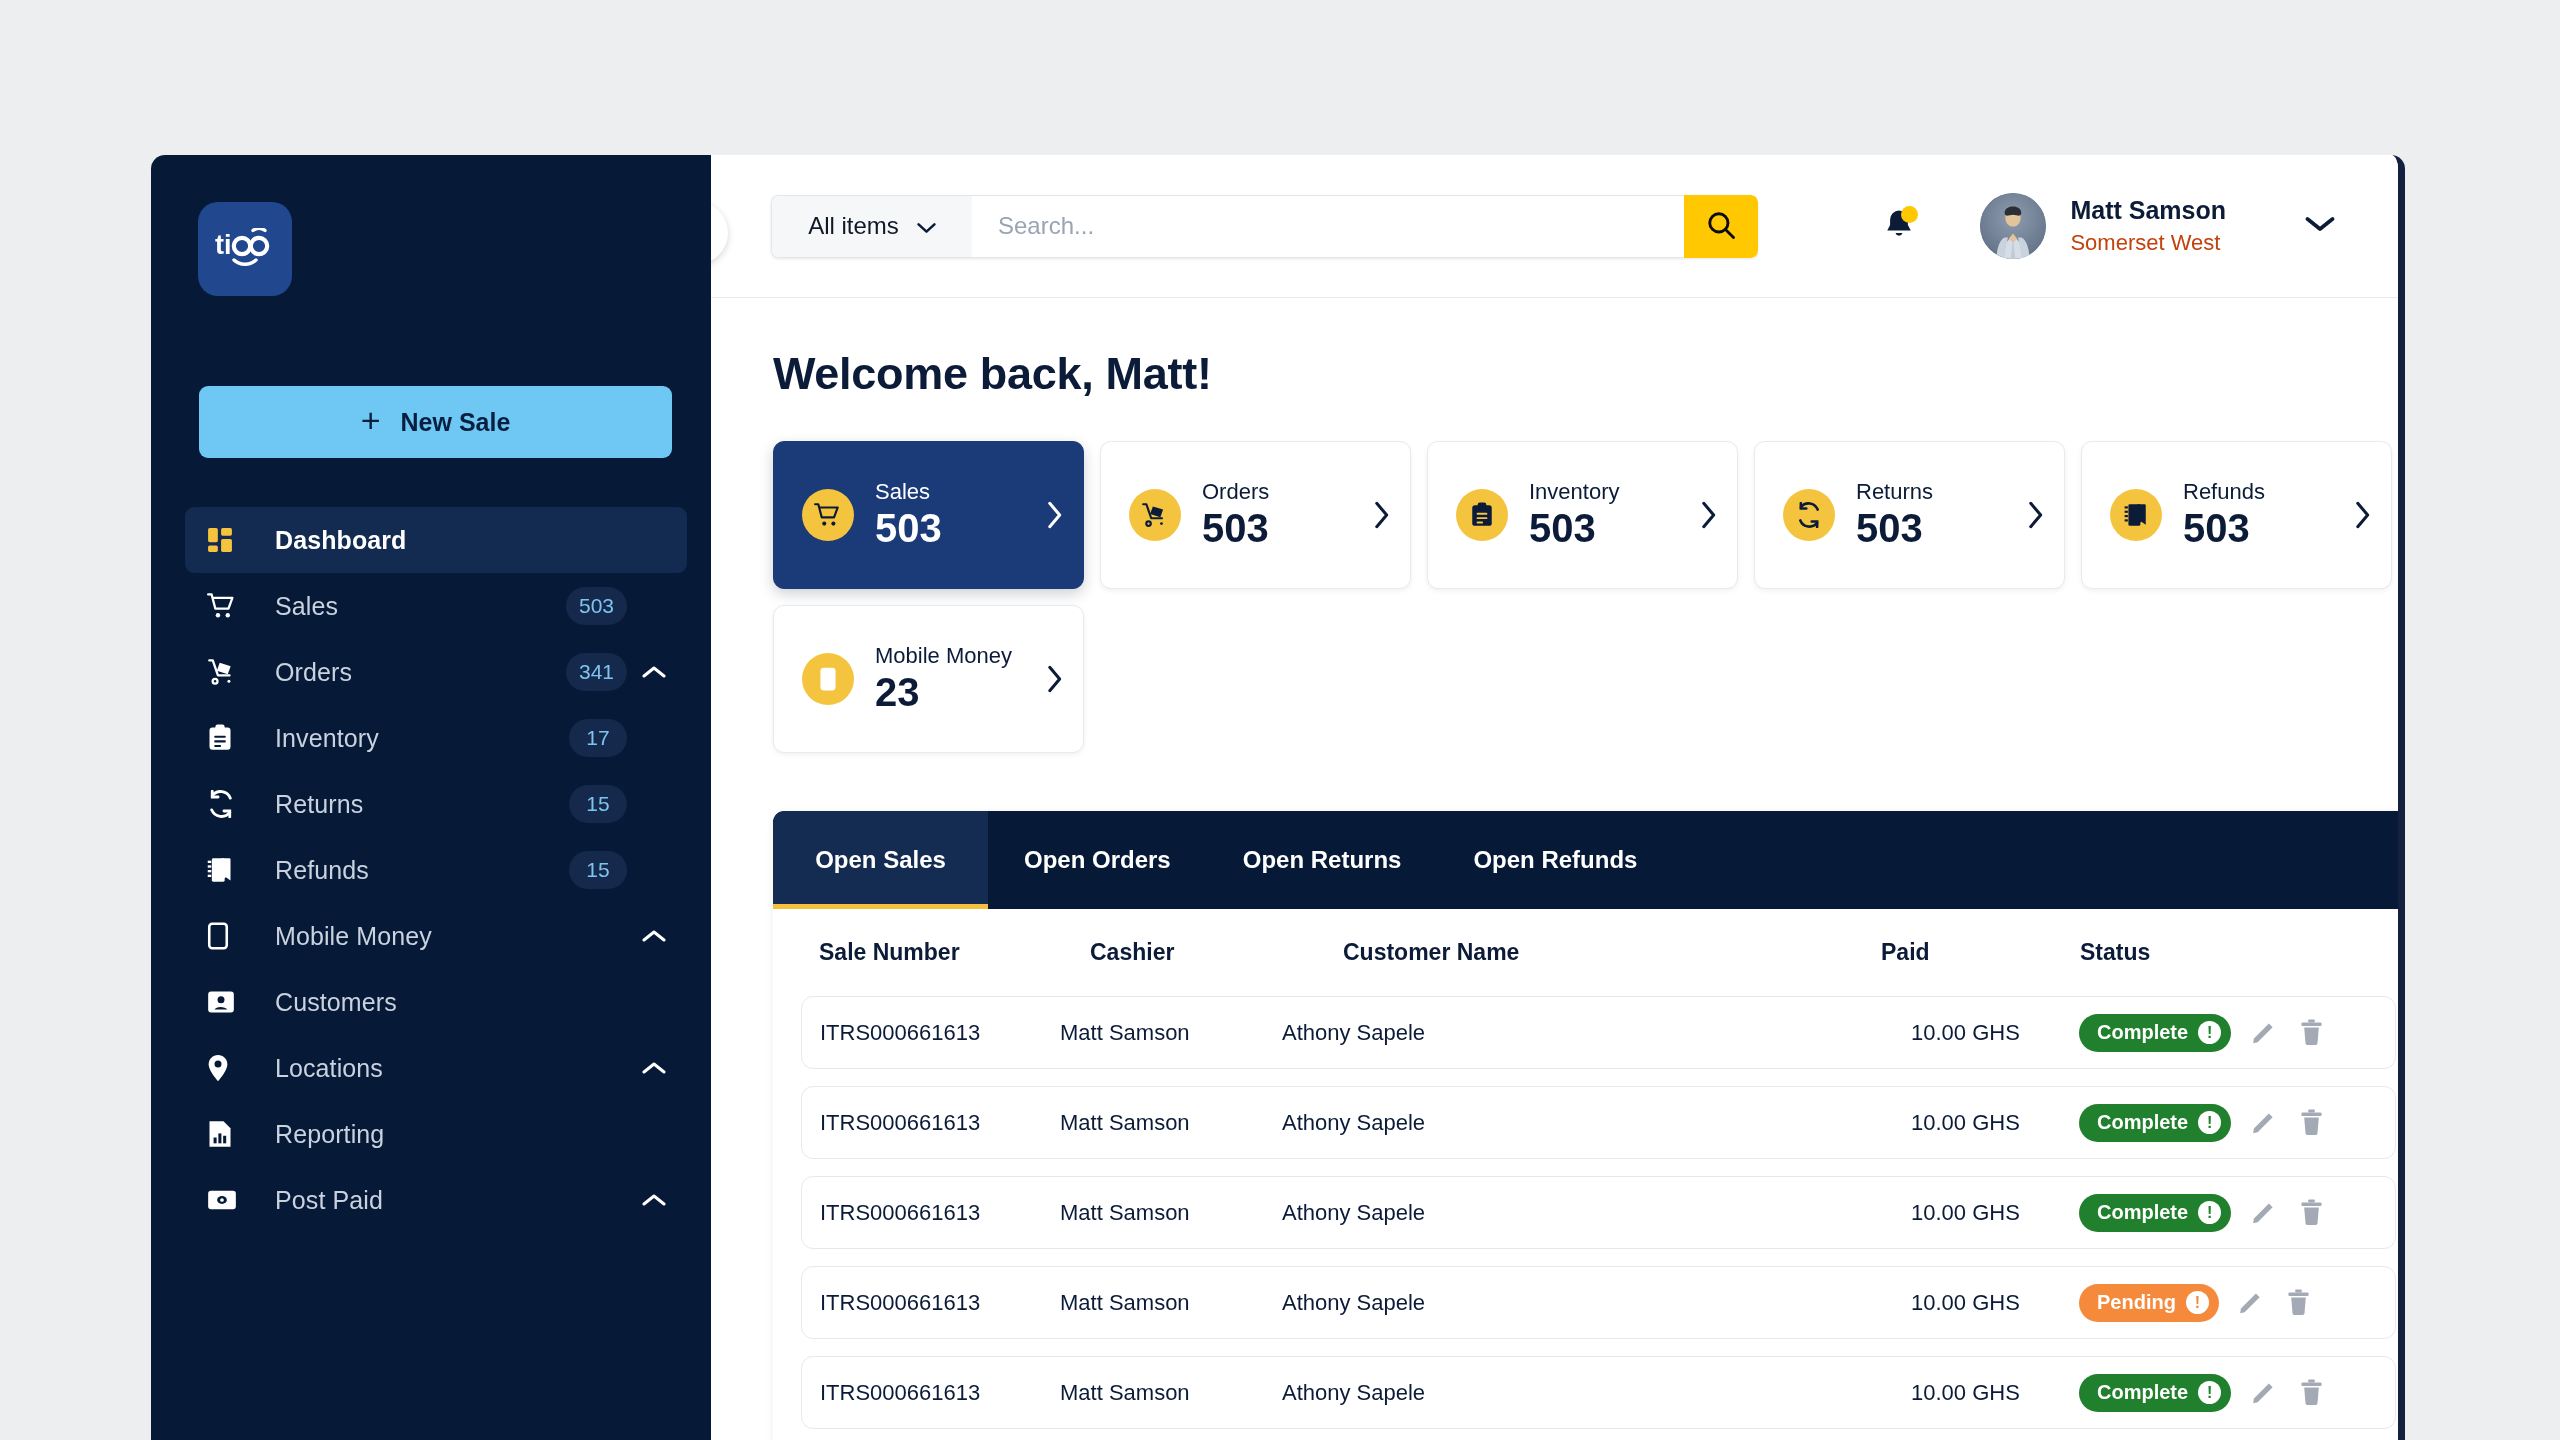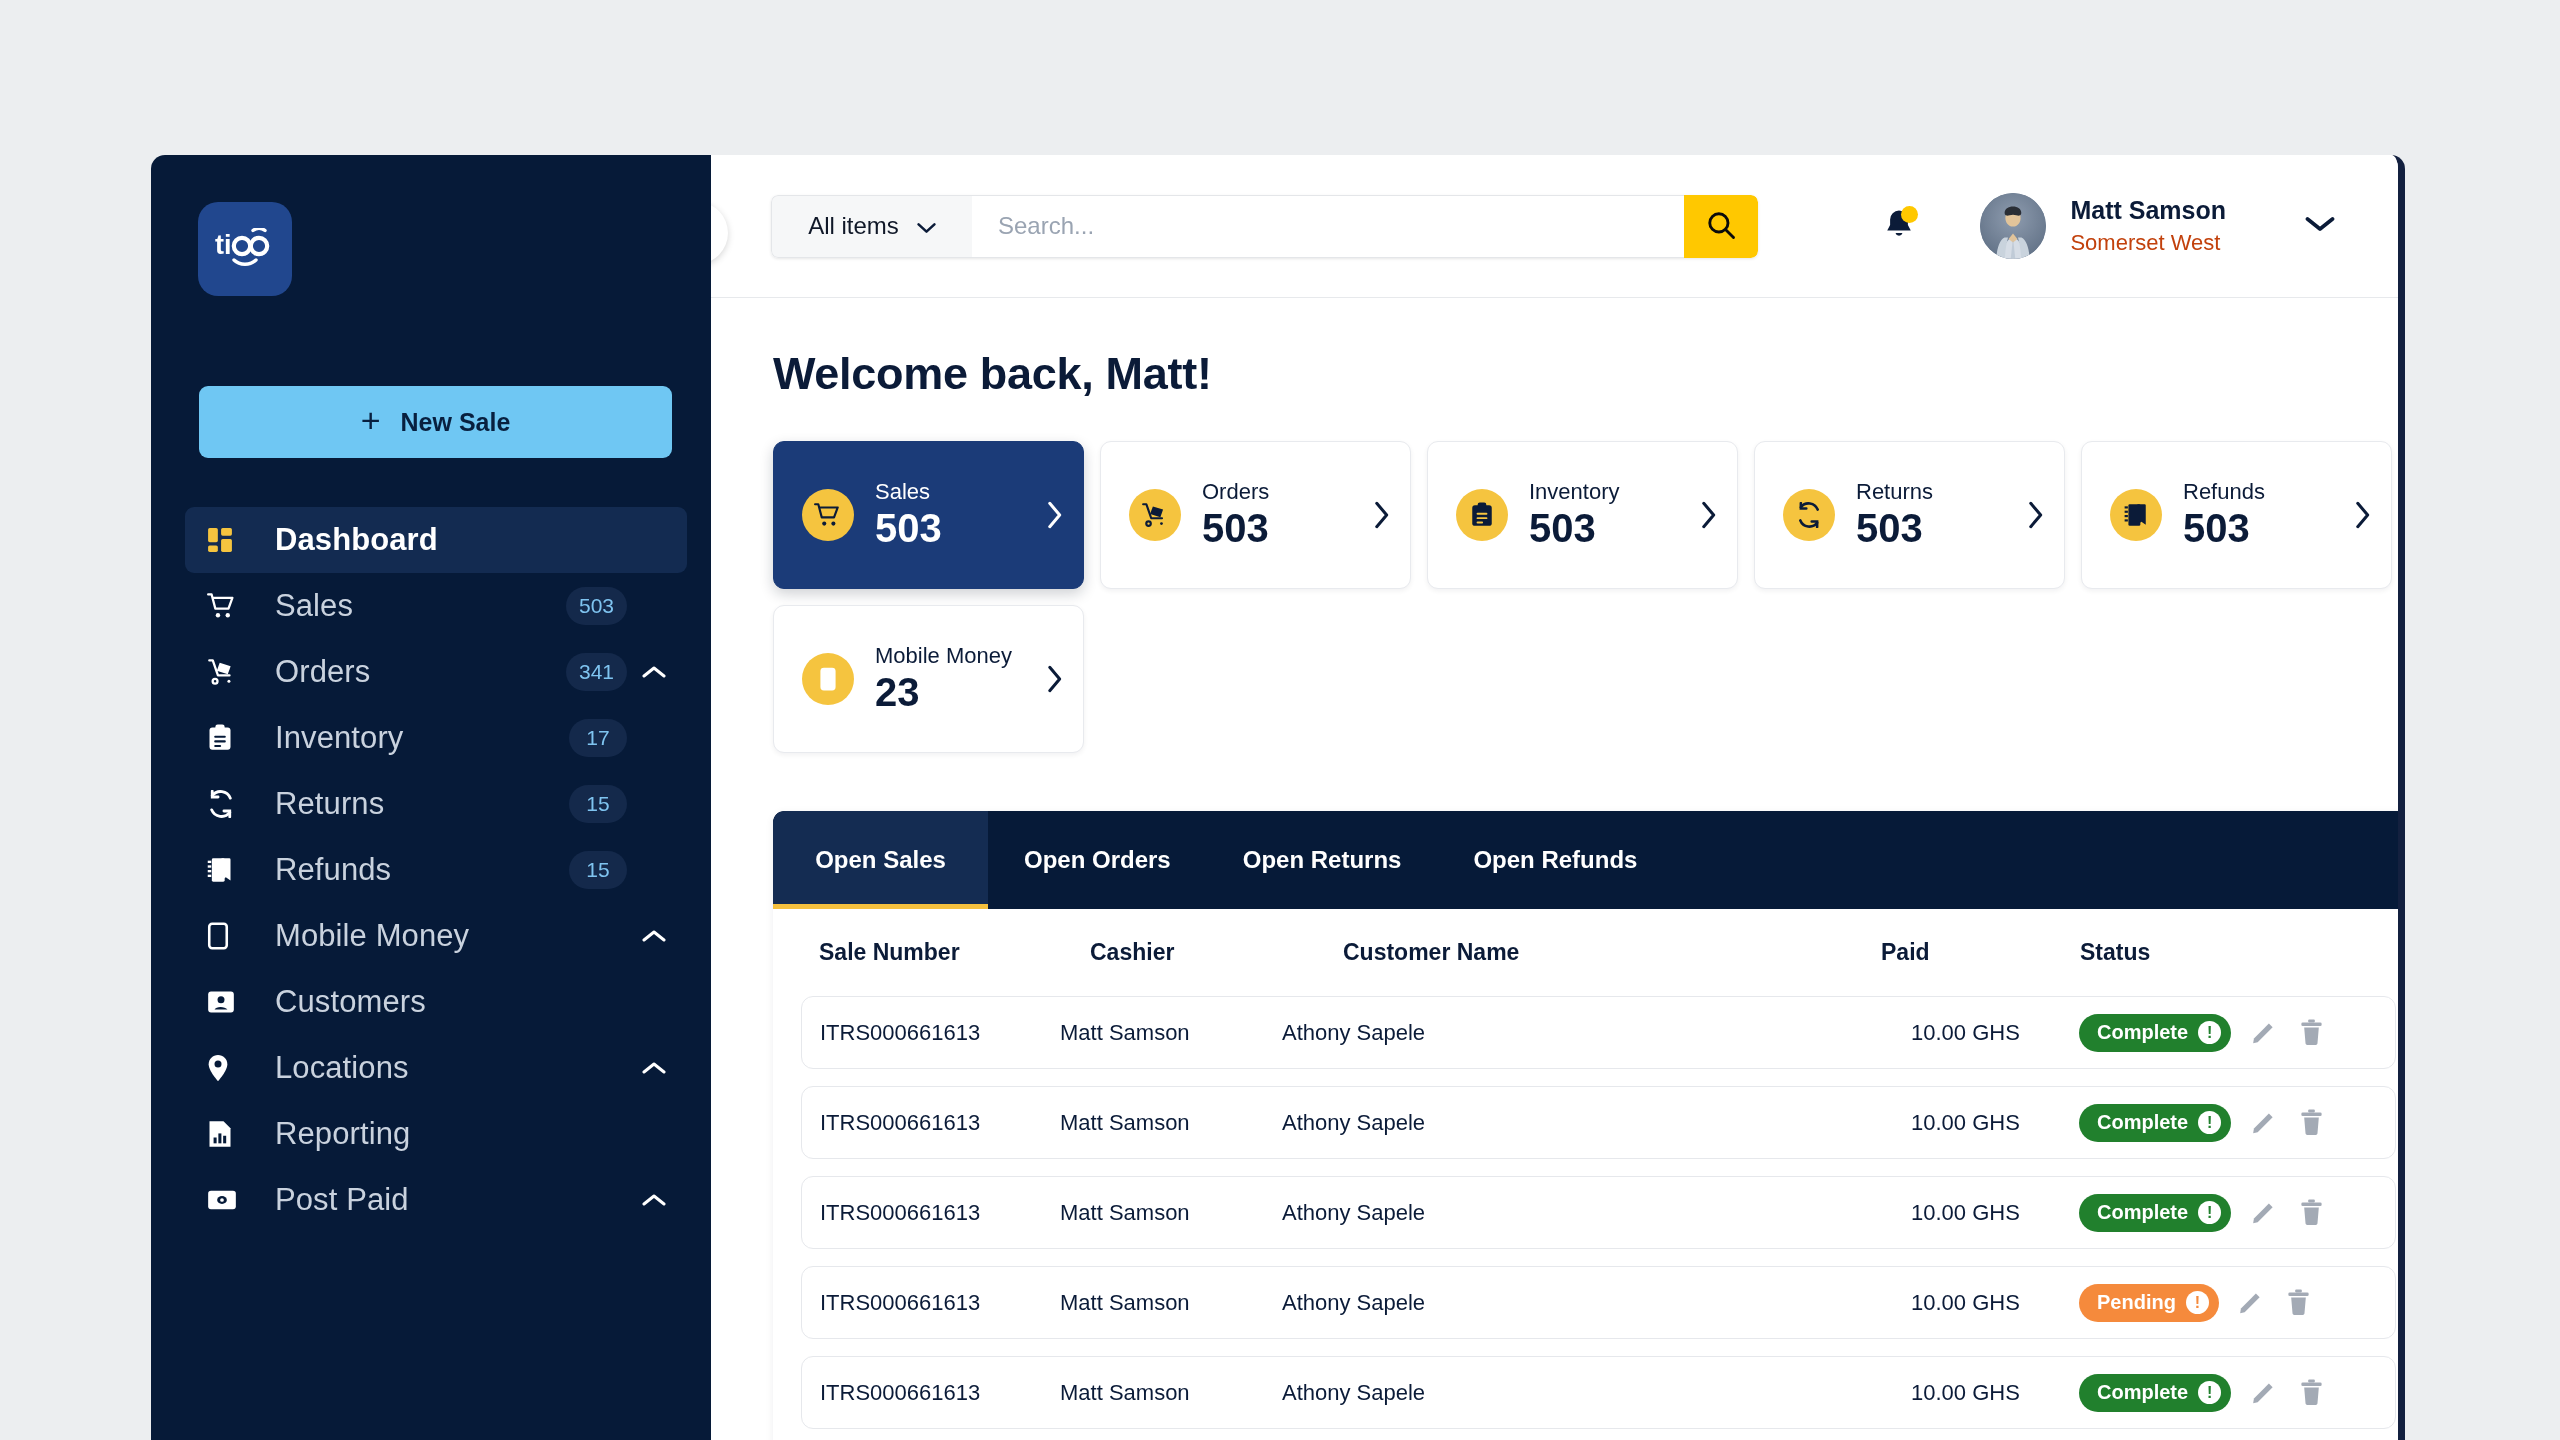--- a/index.html
+++ b/index.html
@@ -69,21 +69,21 @@
   .nav-item.active{ background:#132B51; }
   .nav-icon{
     width:40px; flex:0 0 40px;
     display:flex; align-items:center; justify-content:flex-start;
     color:#fff;
   }
   .nav-icon svg{ display:block; }
   .nav-label{
     flex:1;
     margin-left:28px;
-    font-size:31px;
+    font-size:25px;
     color:#C9D2DE;
     letter-spacing:.1px;
   }
   .nav-item.active .nav-label{ color:#fff; font-weight:bold; }
   .nav-badge{
     min-width:58px; height:38px;
     padding:0 13px;
     border-radius:19px;
     background:#14294B;
     color:#7FC4F0;

